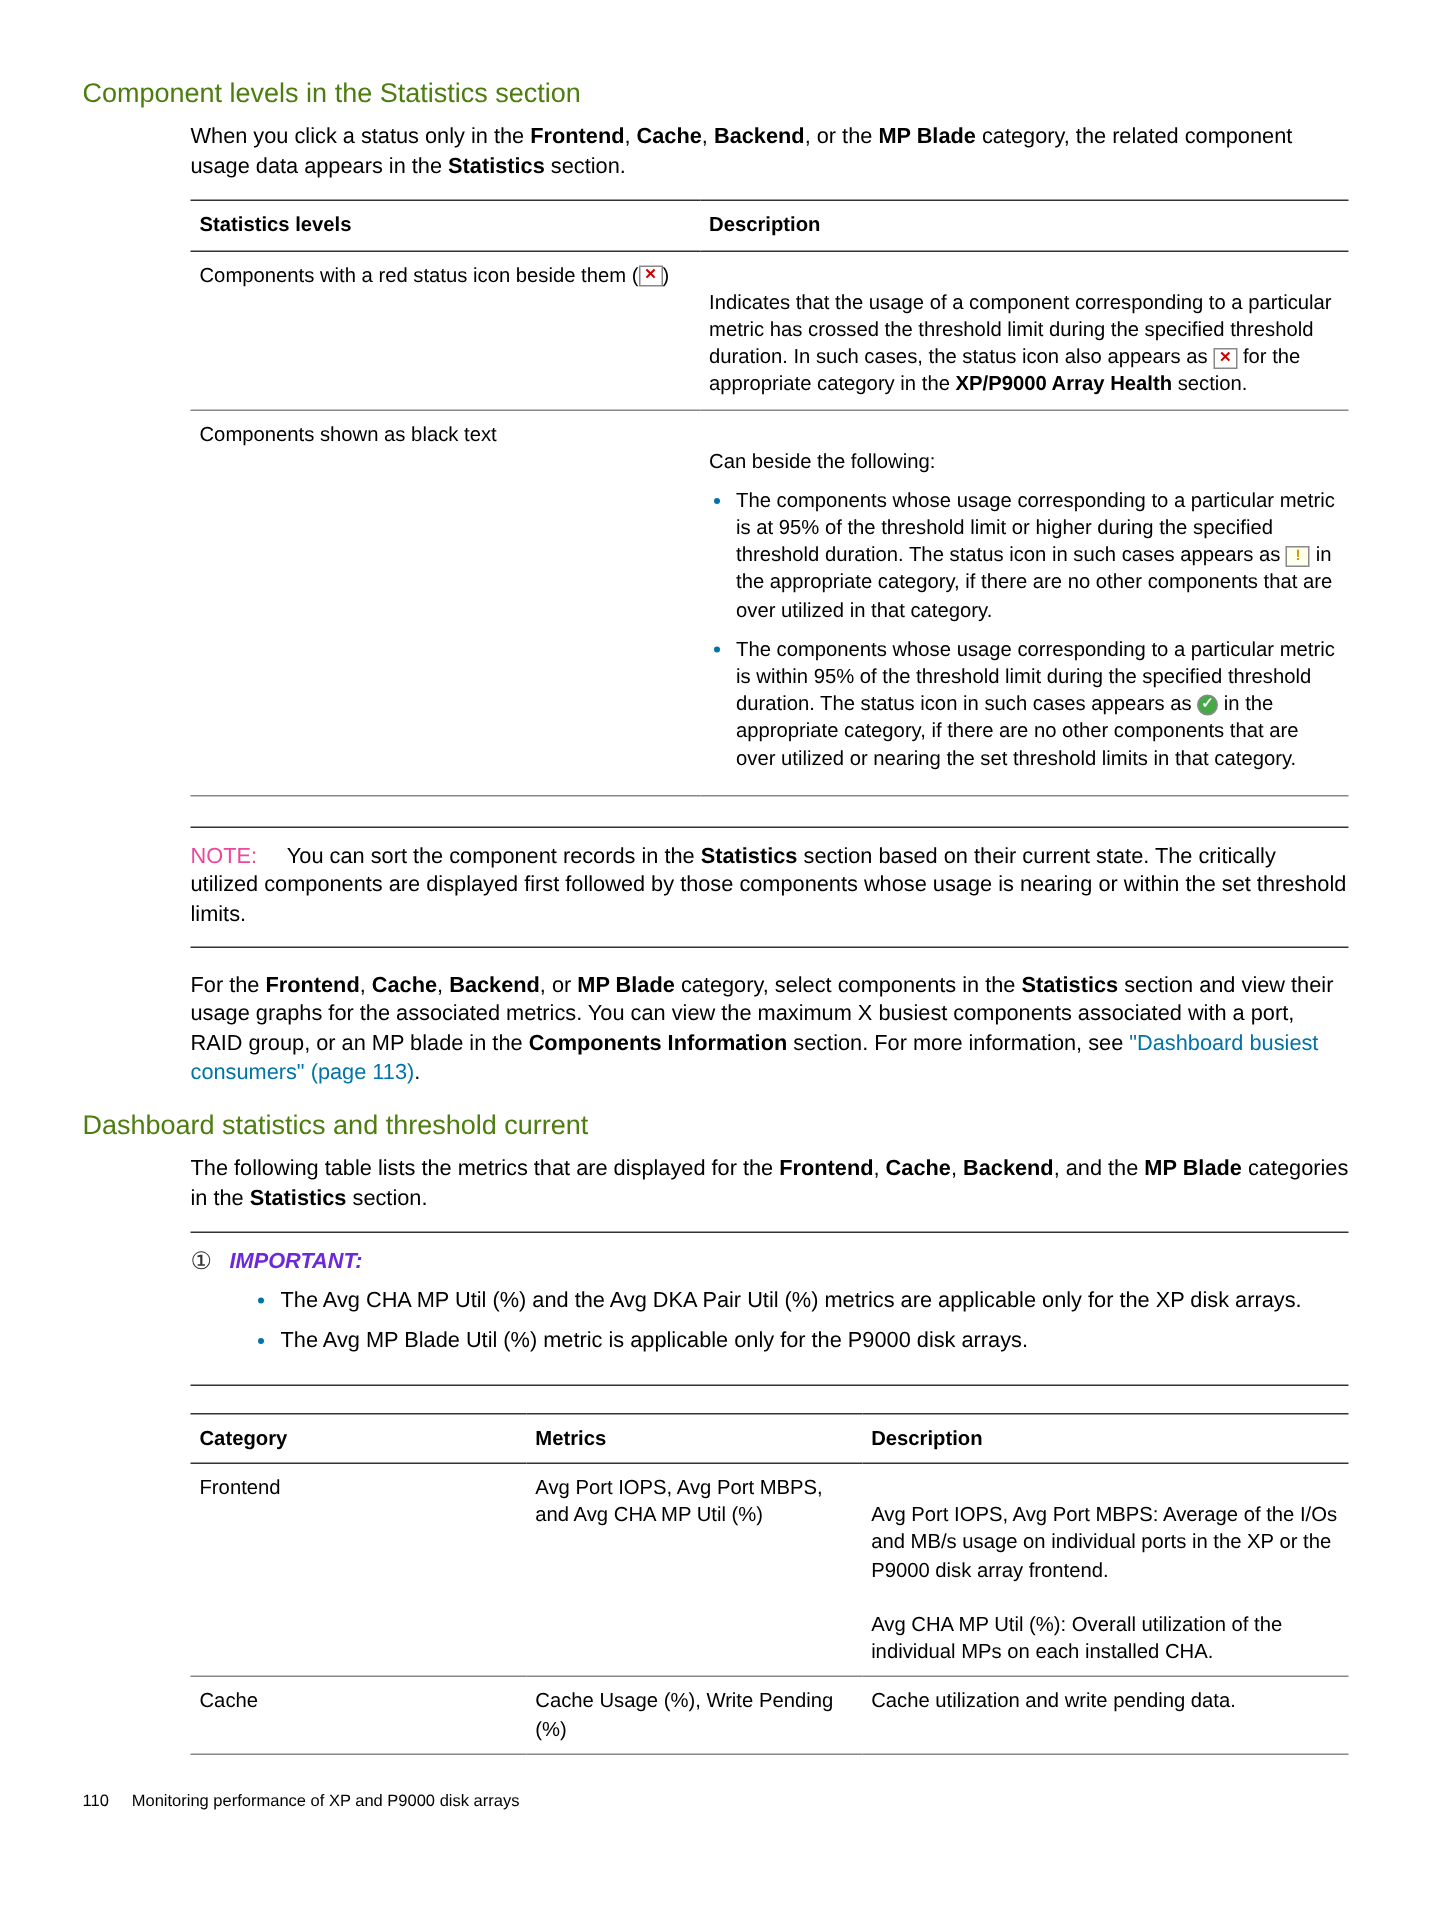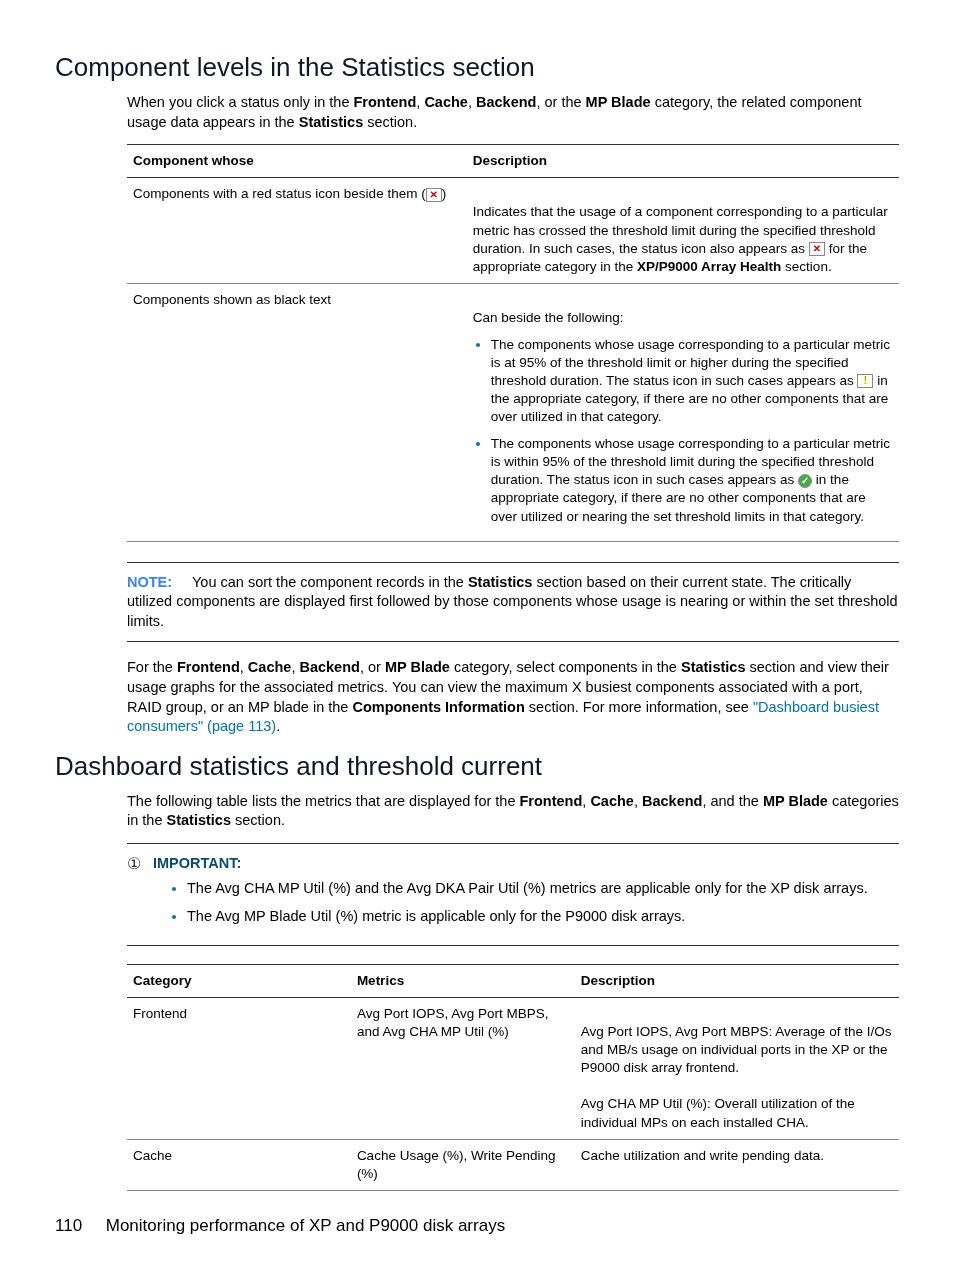--- a/index.html
+++ b/index.html
@@ -6,23 +6,23 @@
     margin: 0;
     padding: 50px 55px 30px 55px;
     font-family: Arial, Helvetica, sans-serif;
     font-size: 14.5px;
     line-height: 1.35;
     color: #000;
     width: 954px;
     box-sizing: border-box;
   }
   h2.section-title {
-    color: #0f172a;
+    color: #4d7c0f;
     font-weight: normal;
-    font-size: 26px;
+    font-size: 18px;
     margin: 0 0 8px 0;
   }
   .indent {
     margin-left: 72px;
   }
   p { margin: 0 0 12px 0; }
   b { font-weight: bold; }
   table {
     border-collapse: collapse;
     width: 100%;
@@ -51,38 +51,38 @@
   ul.cell-list li {
     margin-bottom: 8px;
   }
   ul.cell-list li::marker { color: #0073a8; }
   .hr-block {
     border-top: 1px solid #333;
     border-bottom: 1px solid #333;
     padding: 10px 0;
     margin: 8px 0 16px 0;
   }
-  .note-label { color: #3b82f6; font-weight: bold; }
+  .note-label { color: #ec4899; font-weight: normal; }
   .link { color: #0073a8; }
   .important-block {
     display: flex;
     border-top: 1px solid #333;
     border-bottom: 1px solid #333;
     margin: 8px 0 18px 0;
     padding: 10px 0;
   }
   .important-icon {
     flex: 0 0 26px;
     color: #333;
     font-size: 16px;
     line-height: 1;
     padding-top: 2px;
   }
   .important-body { flex: 1; }
-  .important-label { color: #0c4a6e; font-weight: bold; }
+  .important-label { color: #6d28d9; font-weight: bold; font-style: italic; }
   ul.imp-list {
     margin: 6px 0 0 0;
     padding-left: 34px;
   }
   ul.imp-list li { margin-bottom: 8px; }
   ul.imp-list li::marker { color: #0073a8; }
   .status-icon {
     display: inline-block;
     width: 14px; height: 12px;
     border: 1px solid #888;
@@ -96,41 +96,41 @@
   .status-red { color: #c00; }
   .status-warn { color: #c90; background:#ffe; }
   .status-ok  {
     background: #4a4;
     width: 12px; height: 12px;
     border-radius: 50%;
     border: 1px solid #888;
     color: #fff;
   }
   .page-footer {
-    font-size: 17px;
+    font-size: 11px;
     margin-top: 24px;
     margin-left: 0;
   }
   .t1-c1 { width: 44%; }
   .t2-c1 { width: 29%; }
   .t2-c2 { width: 29%; }
 </style>
 </head>
 <body>
 
 <h2 class="section-title">Component levels in the Statistics section</h2>
 <div class="indent">
   <p>
     <span>When you click a status only in the </span><b>Frontend</b><span>, </span><b>Cache</b><span>, </span><b>Backend</b><span>, or the </span><b>MP Blade</b><span> category, the related component usage data appears in the </span><b>Statistics</b><span> section.</span>
   </p>
 
   <table>
     <tbody>
         <tr>
-      <th class="t1-c1">Component whose</th>
+      <th class="t1-c1">Statistics levels</th>
       <th>Description</th>
     </tr>
     <tr>
       <td>
         <span>Components with a red status icon beside them (</span><span class="status-icon status-red">✕</span><span>)</span>
       </td>
       <td>
         <p>
           <span>Indicates that the usage of a component corresponding to a particular metric has crossed the threshold limit during the specified threshold duration. In such cases, the status icon also appears as </span><span class="status-icon status-red">✕</span><span> for the appropriate category in the </span><b>XP/P9000 Array Health</b><span> section.</span>
         </p>

